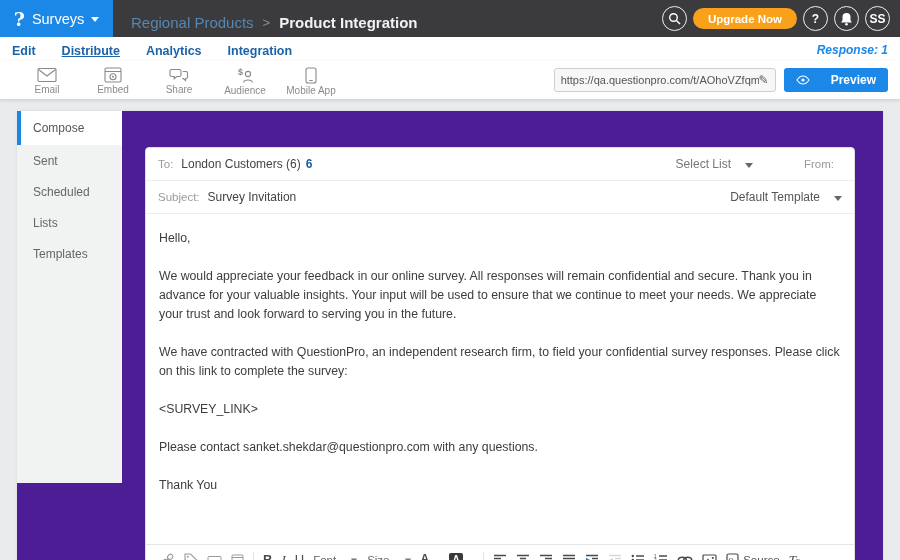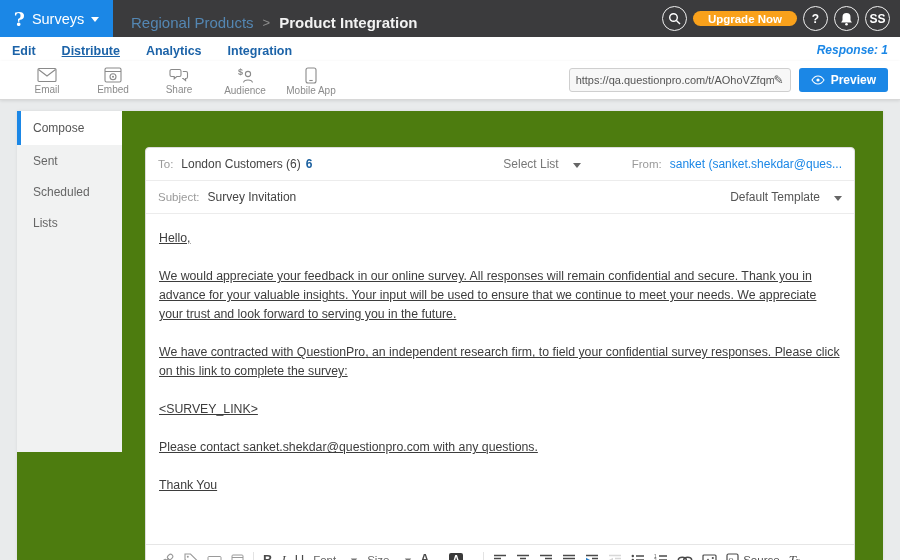--- a/index.html
+++ b/index.html
@@ -15,21 +15,21 @@
   .caret { display:inline-block; width:0; height:0; border-left:4px solid transparent;
     border-right:4px solid transparent; border-top:5px solid #fff; margin-top:2px; }
   .crumbs { display:flex; align-items:center; gap:9px; padding-left:18px; font-size:15px; flex:1;margin-top:8px; }
   .crumb-parent { color:#5487b3; cursor:pointer; }
   .crumb-sep { color:#8d8d8d; font-size:13px; }
   .crumb-current { color:#f2f2f2; font-weight:bold; }
   .top-right { display:flex; align-items:center; gap:6px; padding-right:10px; }
   .circle-btn { width:25px; height:25px; border:1.5px solid #efefef; border-radius:50%;
     display:flex; align-items:center; justify-content:center; color:#fff; font-size:12px;
     font-weight:bold; cursor:pointer; background:transparent; }
-  .upgrade-btn { height:15px; background:#f9a11b; border:none; border-radius:12px;
+  .upgrade-btn { height:21px; background:#f9a11b; border:none; border-radius:12px;
     color:#fff; font-weight:bold; font-size:11.5px; padding:0 15px; cursor:pointer;
     font-family:"Liberation Sans", sans-serif; }
 
   
   .tabs-row { height:24px; background:#fff; display:flex; align-items:center;
     padding:0 12px; border-top:1px solid #fff; }
   .tab { color:#1c63a8; font-size:12.5px; font-weight:bold; margin-right:26px;
     cursor:pointer; padding-top:3px; }
   .tab.active { text-decoration:underline; }
   .response-label { margin-left:auto; color:#1b87e6; font-size:12px; font-weight:bold;font-style:italic; }
@@ -41,25 +41,25 @@
     gap:1px; cursor:pointer; padding-top:2px; }
   .channel-label { font-size:10px; color:#8b8b8b; }
   .url-wrap { margin-left:auto; display:flex; align-items:center; gap:8px; padding-right:12px; }
   .url-field { width:222px; height:24px; background:#f7f7f7; border:1px solid #cfcfcf;
     border-radius:3px; display:flex; align-items:center; padding:0 6px; }
   .url-input { flex:1; border:none; background:transparent; font-size:11px; color:#555;
     font-family:"Liberation Sans", sans-serif; outline:none; }
   .pencil { color:#555; font-size:12px; cursor:pointer; }
   .preview-btn { height:24px; background:#1b87e6; border:none; border-radius:3px; color:#fff;
     font-size:12px; font-weight:bold; padding:0 12px; display:flex; align-items:center;
-    gap:6px; cursor:pointer; font-family:"Liberation Sans", sans-serif; }
+    gap:21px; cursor:pointer; font-family:"Liberation Sans", sans-serif; }
 
   
   .content { padding:11px 17px 0 17px; height:460px; }
-  .panel { background:#4d7c0f; height:449px; display:flex; box-shadow:0 0 3px rgba(0,0,0,.08); }
+  .panel { background:#4c1d95; height:449px; display:flex; box-shadow:0 0 3px rgba(0,0,0,.08); }
   .sidebar { width:105px; flex-shrink:0; }
   .side-item { height:31px; display:flex; align-items:center; padding-left:16px;
     font-size:12px; color:#666; cursor:pointer; background:#f1f2f2; }
   .side-item.active { background:#fff; border-left:4px solid #1b87e6; padding-left:12px;
     color:#555; height:34px; }
   .side-filler { background:#f1f2f2; height:214px; }
   .main { flex:1; padding:36px 28px 0 23px; }
 
   
   .compose-box { border:1px solid #ddd; border-radius:4px; background:#fff; }
@@ -70,21 +70,21 @@
   .to-count { color:#1a5f9e; font-weight:bold; margin-left:5px; }
   .row-spacer { flex:1; }
   .select { display:flex; align-items:center; gap:14px; color:#777; font-size:12px; cursor:pointer; }
   .select .caret { border-top-color:#666; }
   .from-wrap { display:flex; align-items:center; margin-left:51px; max-width:235px; }
   .from-value { color:#1b87e6; white-space:nowrap; overflow:hidden; }
   .subject-value { color:#444; }
   .template-select { color:#555; }
   .body-area { padding:15px 13px 30px 13px; font-size:12.3px; color:#3d3d3d;
     line-height:1.55; min-height:255px; cursor:text; }
-  .body-area p { margin-bottom:19px;text-decoration:underline; }
+  .body-area p { margin-bottom:19px; }
 
   
   .format-bar { border-top:1px solid #e6e6e6; height:30px; display:flex; align-items:center;
     padding:0 14px; gap:9px; }
   .fmt { display:flex; align-items:center; cursor:pointer; color:#4a4a4a; }
   .fmt-sep { width:1px; height:16px; background:#e3e3e3; }
   .fmt-b { font-weight:bold; font-size:13px; }
   .fmt-i { font-style:italic; font-family:"Liberation Serif", serif; font-size:13px; }
   .fmt-u { text-decoration:underline; font-size:13px; }
   .fmt-dd { color:#666; font-size:11.5px; gap:14px; }
@@ -193,38 +193,38 @@
 </div>
 
 <div class="content">
   <div class="panel">
 
     <div class="sidebar">
       <div class="side-item active">Compose</div>
       <div class="side-item">Sent</div>
       <div class="side-item">Scheduled</div>
       <div class="side-item">Lists</div>
+      <div class="side-item">Templates</div>
       <div class="side-filler"></div>
     </div>
 
     <div class="main">
       <div class="compose-box">
 
         <div class="meta-row">
           <span class="lbl">To:</span>
           <span class="to-value">London Customers (6)</span>
           <span class="to-count">6</span>
           <span class="row-spacer"></span>
           <span class="select">
             <span>Select List</span>
             <span class="caret"></span>
           </span>
           <span class="from-wrap">
             <span class="lbl">From:</span>
-            <span class="from-value">sanket (sanket.shekdar@ques...</span>
           </span>
         </div>
 
         <div class="meta-row">
           <span class="lbl">Subject:</span>
           <span class="subject-value">Survey Invitation</span>
           <span class="row-spacer"></span>
           <span class="select template-select">
             <span>Default Template</span>
             <span class="caret"></span>

